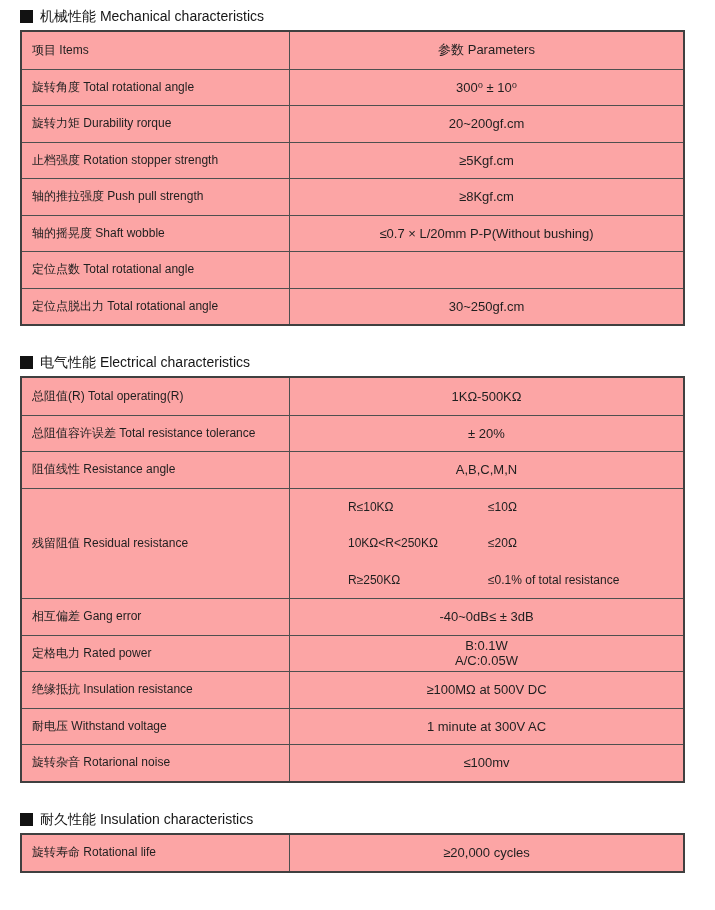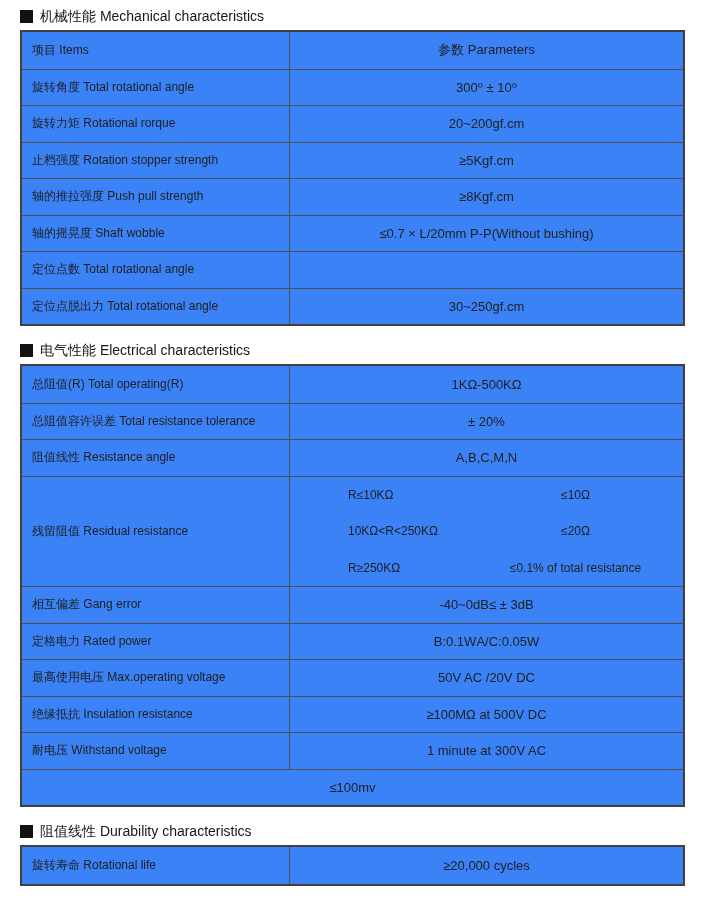--- a/index.html
+++ b/index.html
@@ -7,41 +7,41 @@
   body {
     width: 715px;
     height: 910px;
     font-family: "Liberation Sans", "DejaVu Sans", sans-serif;
     color: #1f1f1f;
     overflow: hidden;
   }
   .page { padding: 8px 30px 0 20px; }
 
   .section { margin-top: 0; }
-  .section + .section { margin-top: 16px; }
+  .section + .section { margin-top: 28px; }
 
   .section-title {
     display: flex;
     align-items: center;
     gap: 7px;
     font-size: 14px;
     line-height: 17px;
     margin-bottom: 5px;
     color: #161616;
   }
   .marker {
     width: 13px;
     height: 13px;
     background: #121212;
     flex: 0 0 auto;
   }
 
   .tbl {
     border: 2px solid #404040;
-    background: #3b82f6;
+    background: #fca5a5;
   }
   .row { display: flex; align-items: stretch; min-height: 36.5px; }
   .row + .row { border-top: 1px solid #4f4f4f; }
   .row-tall { min-height: 110.5px; }
 
   .c1 {
     flex: 0 0 268px;
     border-right: 1px solid #4f4f4f;
     display: flex;
     align-items: center;
@@ -51,37 +51,37 @@
   }
   .c2 {
     flex: 1;
     display: flex;
     align-items: center;
     justify-content: center;
     text-align: center;
     font-size: 13px;
     padding: 0 4px;
   }
-  .c2.lines { flex-direction: row; line-height: 15px; }
+  .c2.lines { flex-direction: column; line-height: 15px; }
 
   .subwrap {
     flex: 1;
     display: flex;
     flex-direction: column;
     justify-content: space-around;
     font-size: 12px;
   }
   .sub-row {
     display: flex;
     align-items: center;
     padding-left: 58px;
     padding-right: 20px;
   }
   .sub-cond { flex: 0 0 140px; text-align: left; white-space: nowrap; }
-  .sub-val  { flex: 1; text-align: center; white-space: nowrap; }
+  .sub-val  { flex: 1; white-space: nowrap; }
 </style>
 </head>
 <body>
 
 <div class="page">
 
   <div class="section">
     <div class="section-title">
       <span class="marker"></span>
       <span>机械性能  Mechanical characteristics</span>
@@ -89,21 +89,21 @@
     <div class="tbl">
       <div class="row">
         <div class="c1">项目 Items</div>
         <div class="c2">参数 Parameters</div>
       </div>
       <div class="row">
         <div class="c1">旋转角度 Total rotational angle</div>
         <div class="c2">300⁰ ± 10⁰</div>
       </div>
       <div class="row">
-        <div class="c1">旋转力矩 Rotational rorque</div>
+        <div class="c1">旋转力矩 Durability rorque</div>
         <div class="c2">20~200gf.cm</div>
       </div>
       <div class="row">
         <div class="c1">止档强度 Rotation stopper strength</div>
         <div class="c2">≥5Kgf.cm</div>
       </div>
       <div class="row">
         <div class="c1">轴的推拉强度 Push pull strength</div>
         <div class="c2">≥8Kgf.cm</div>
       </div>
@@ -161,41 +161,38 @@
         <div class="c2">-40~0dB≤ ± 3dB</div>
       </div>
       <div class="row">
         <div class="c1">定格电力 Rated power</div>
         <div class="c2 lines">
           <span>B:0.1W</span>
           <span>A/C:0.05W</span>
         </div>
       </div>
       <div class="row">
-        <div class="c1">最高使用电压 Max.operating voltage</div>
-        <div class="c2">50V AC /20V DC</div>
-      </div>
-      <div class="row">
         <div class="c1">绝缘抵抗 Insulation resistance</div>
         <div class="c2">≥100MΩ at 500V DC</div>
       </div>
       <div class="row">
         <div class="c1">耐电压 Withstand voltage</div>
         <div class="c2">1 minute at 300V AC</div>
       </div>
       <div class="row">
+        <div class="c1">旋转杂音 Rotarional noise</div>
         <div class="c2">≤100mv</div>
       </div>
     </div>
   </div>
 
   <div class="section">
     <div class="section-title">
       <span class="marker"></span>
-      <span>阻值线性 Durability characteristics</span>
+      <span>耐久性能 Insulation characteristics</span>
     </div>
     <div class="tbl">
       <div class="row">
         <div class="c1">旋转寿命 Rotational life</div>
         <div class="c2">≥20,000 cycles</div>
       </div>
     </div>
   </div>
 
 </div>

